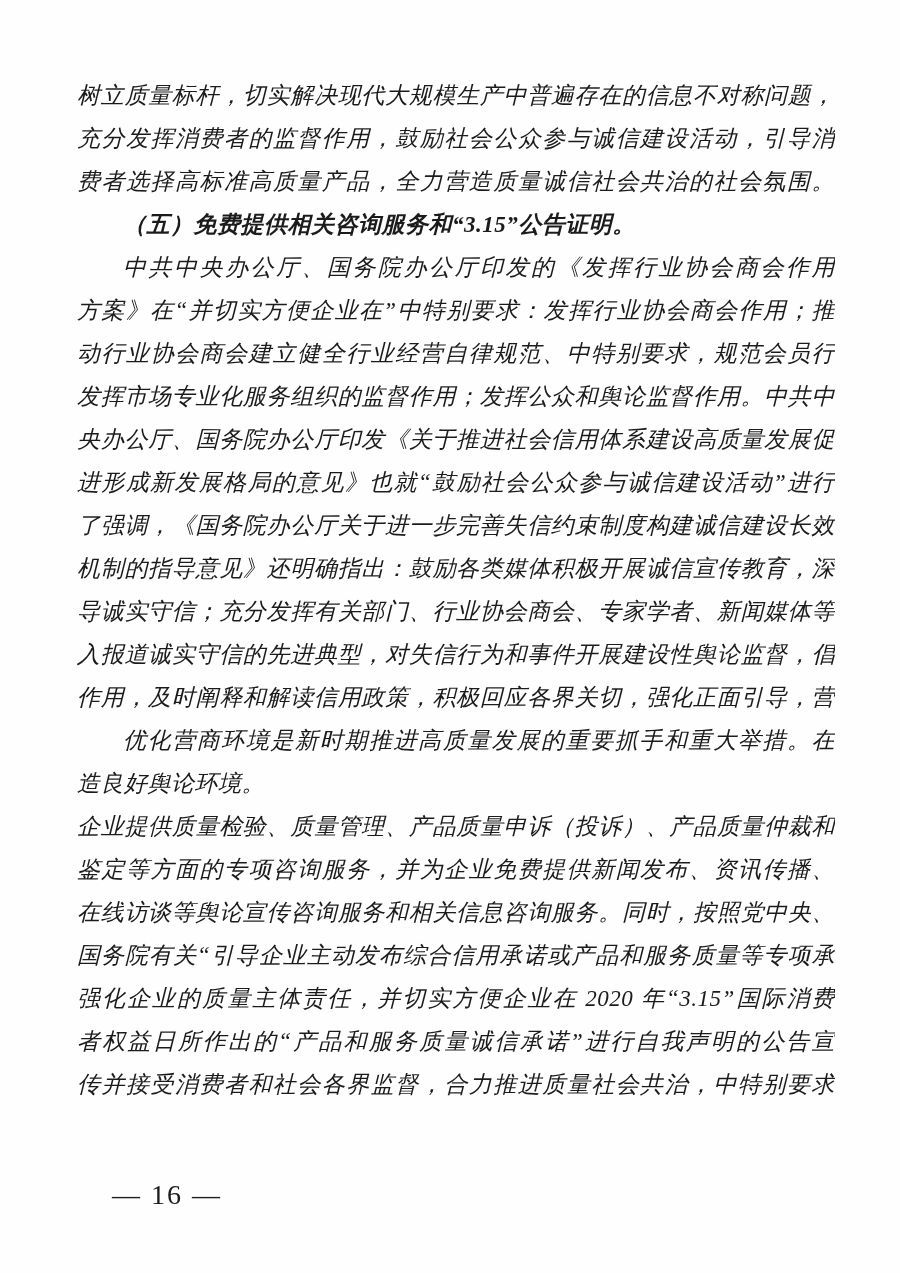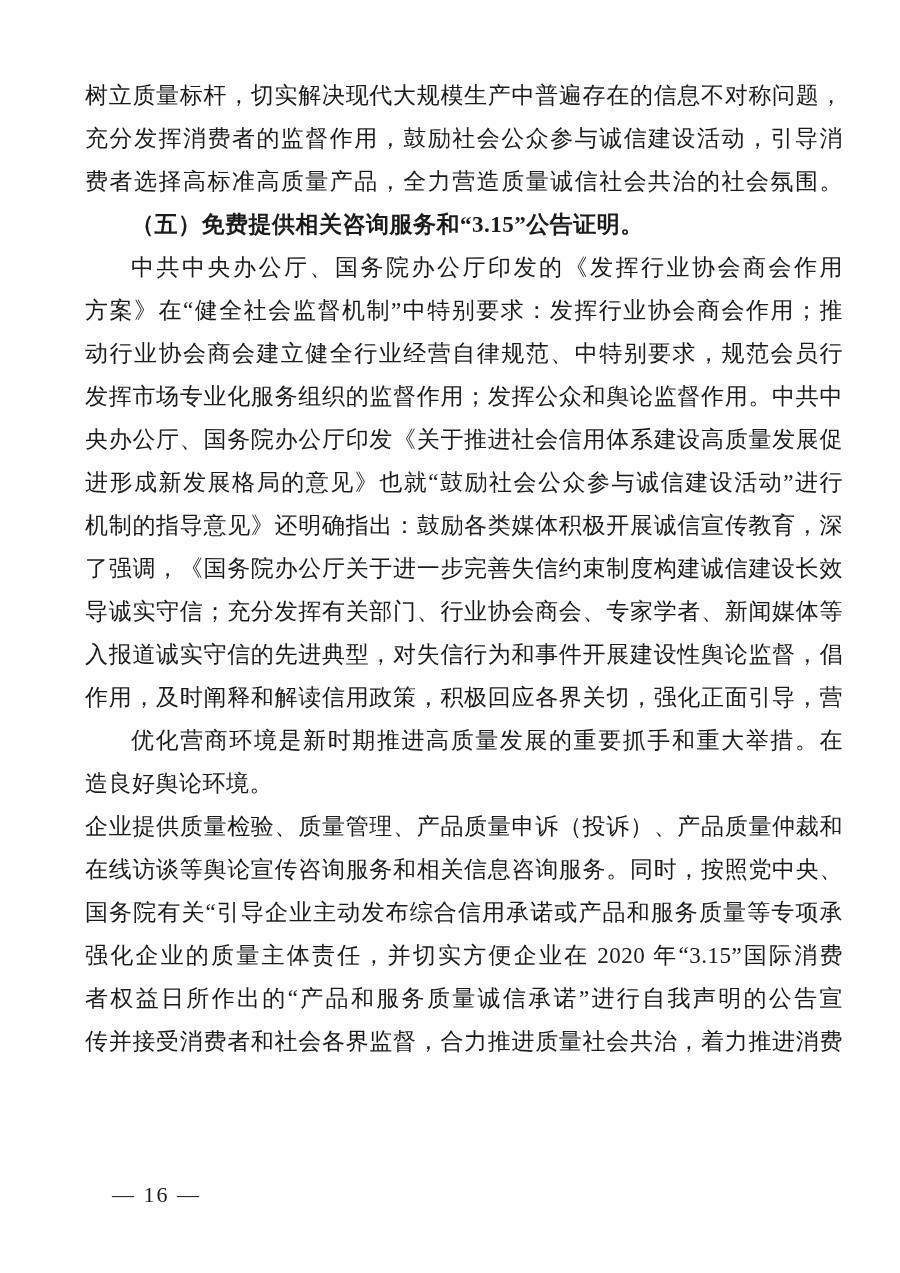--- a/index.html
+++ b/index.html
@@ -11,23 +11,24 @@
     position: relative;
     width: 900px;
     height: 1273px;
     background: #fefefe;
     font-family: "Liberation Serif", "DejaVu Serif", serif;
     color: #1b1b1b;
     overflow: hidden;
   }
   .text-block {
     position: absolute;
-    left: 85px;
+    left: 77px;
     top: 74px;
     width: 758px;
+    font-style: italic;
   }
   .line {
     font-size: 23px;
     line-height: 43px;
     height: 43px;
     overflow: hidden;
     text-align: justify;
     letter-spacing: 0.5px;
   }
   .line.fill {
@@ -36,50 +37,51 @@
   .line.bold {
     font-weight: bold;
   }
   .line.indent {
     text-indent: 2em;
   }
   .footer {
     position: absolute;
     left: 112px;
     top: 1182px;
-    font-size: 22px;
+    font-size: 28px;
     line-height: 26px;
     letter-spacing: 2px;
   }
 </style>
 </head>
 <body>
 
 <div class="page">
   <div class="text-block">
       <div class="line fill">树立质量标杆，切实解决现代大规模生产中普遍存在的信息不对称问题，</div>
       <div class="line fill">充分发挥消费者的监督作用，鼓励社会公众参与诚信建设活动，引导消</div>
       <div class="line fill">费者选择高标准高质量产品，全力营造质量诚信社会共治的社会氛围。</div>
       <div class="line bold indent">（五）免费提供相关咨询服务和“3.15”公告证明。</div>
       <div class="line fill indent">中共中央办公厅、国务院办公厅印发的《发挥行业协会商会作用</div>
-      <div class="line fill">方案》在“健全社会监督机制”中特别要求：发挥行业协会商会作用；推</div>
+      <div class="line fill">方案》在“并切实方便企业在”中特别要求：发挥行业协会商会作用；推</div>
       <div class="line fill">动行业协会商会建立健全行业经营自律规范、中特别要求，规范会员行为；</div>
       <div class="line fill">发挥市场专业化服务组织的监督作用；发挥公众和舆论监督作用。中共中</div>
       <div class="line fill">央办公厅、国务院办公厅印发《关于推进社会信用体系建设高质量发展促</div>
       <div class="line fill">进形成新发展格局的意见》也就“鼓励社会公众参与诚信建设活动”进行</div>
+      <div class="line fill">了强调，《国务院办公厅关于进一步完善失信约束制度构建诚信建设长效</div>
       <div class="line fill">机制的指导意见》还明确指出：鼓励各类媒体积极开展诚信宣传教育，深</div>
-      <div class="line fill">了强调，《国务院办公厅关于进一步完善失信约束制度构建诚信建设长效</div>
       <div class="line fill">导诚实守信；充分发挥有关部门、行业协会商会、专家学者、新闻媒体等</div>
       <div class="line fill">入报道诚实守信的先进典型，对失信行为和事件开展建设性舆论监督，倡</div>
       <div class="line fill">作用，及时阐释和解读信用政策，积极回应各界关切，强化正面引导，营</div>
       <div class="line fill indent">优化营商环境是新时期推进高质量发展的重要抓手和重大举措。在</div>
       <div class="line">造良好舆论环境。</div>
       <div class="line fill">企业提供质量检验、质量管理、产品质量申诉（投诉）、产品质量仲裁和</div>
+      <div class="line fill">鉴定等方面的专项咨询服务，并为企业免费提供新闻发布、资讯传播、</div>
       <div class="line fill">在线访谈等舆论宣传咨询服务和相关信息咨询服务。同时，按照党中央、</div>
       <div class="line fill">国务院有关“引导企业主动发布综合信用承诺或产品和服务质量等专项承</div>
       <div class="line fill">强化企业的质量主体责任，并切实方便企业在 2020 年“3.15”国际消费</div>
       <div class="line fill">者权益日所作出的“产品和服务质量诚信承诺”进行自我声明的公告宣</div>
-      <div class="line fill">传并接受消费者和社会各界监督，合力推进质量社会共治，着力推进消费</div>
+      <div class="line fill">传并接受消费者和社会各界监督，合力推进质量社会共治，中特别要求</div>
     </div>
   <div class="footer">
     <span>— 16 —</span>
   </div>
 </div>
 
 </body></html>

